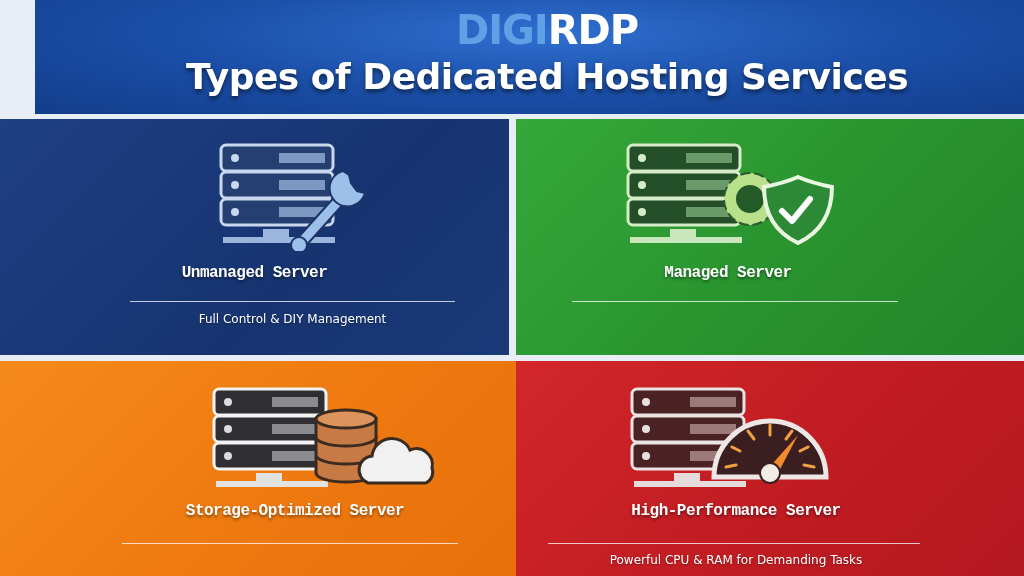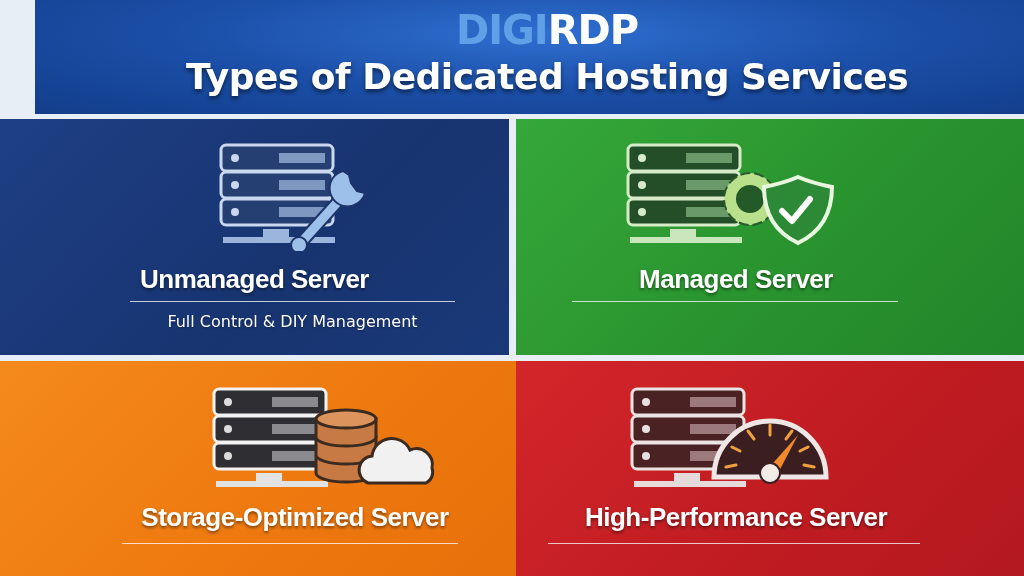--- a/index.html
+++ b/index.html
@@ -11,24 +11,24 @@
  font-size:40px;letter-spacing:-1px;line-height:44px;font-family:"DejaVu Sans",sans-serif}
 .logo .a{color:#5fa0e6}.logo .b{color:#ffffff}
 .title{position:absolute;top:56px;left:0;width:1024px;text-align:center;color:#fff;
  font-weight:bold;font-size:36px;text-shadow:0 3px 4px rgba(0,0,0,.5);font-family:"DejaVu Sans",sans-serif;letter-spacing:-.5px}
 .panel{position:absolute;overflow:hidden}
 .p1{left:0;top:119px;width:509px;height:236px;background:linear-gradient(135deg,#1f3f85,#173470 60%,#1a3978)}
 .p2{left:516px;top:119px;width:508px;height:236px;background:linear-gradient(135deg,#35a83a,#2a952f 50%,#22852a)}
 .p3{left:0;top:361px;width:545px;height:215px;background:linear-gradient(135deg,#f58a1c,#ee7a10 50%,#e86f0a)}
 .p4{left:516px;top:361px;width:600px;height:215px;background:linear-gradient(135deg,#d2262a,#c01c22 50%,#b0181e)}
 .icon{position:absolute}
-.ptitle{position:absolute;color:#fff;font-weight:bold;font-size:26px;text-align:center;
- text-shadow:0 2px 3px rgba(0,0,0,.45);font-family:Liberation Sans, sans-serif;letter-spacing:-.5px;white-space:nowrap}
+.ptitle{position:absolute;color:#fff;font-weight:bold;font-size:16px;text-align:center;
+ text-shadow:0 2px 3px rgba(0,0,0,.45);font-family:Liberation Mono, monospace;letter-spacing:-.5px;white-space:nowrap}
 .rule{position:absolute;height:1px;background:rgba(255,255,255,.75)}
-.psub{position:absolute;color:#fff;font-size:16px;text-align:center;white-space:nowrap;
+.psub{position:absolute;color:#fff;font-size:12px;text-align:center;white-space:nowrap;
  text-shadow:0 1px 2px rgba(0,0,0,.35);font-family:"DejaVu Sans",sans-serif}
 </style>
 </head>
 <body>
 
 <div class="header">
   <div class="logo">
     <span class="a">DIGI</span><span class="b">R</span><span class="b">DP</span>
   </div>
   <div class="title">Types of Dedicated Hosting Services</div>
@@ -81,21 +81,21 @@
         <rect x="64" y="39" width="46" height="10"></rect>
         <rect x="64" y="66" width="46" height="10"></rect>
       </g>
     <rect x="8" y="96" width="112" height="6" fill="#c9e6bd"></rect>
       <rect x="48" y="88" width="26" height="14" fill="#c9e6bd"></rect>
     <circle cx="128" cy="58" r="26" fill="#b9e08a" stroke="#2c5a2c" stroke-width="2" stroke-dasharray="10 4"></circle>
     <circle cx="128" cy="58" r="14" fill="#245a28"></circle>
     <path d="M172 46 q20 -4 34 -10 q14 6 34 10 q0 40 -34 56 q-34 -16 -34 -56z" transform="translate(-30,0)" fill="#2c8a36" stroke="#e9f6df" stroke-width="4"></path>
     <path d="M160 70 l10 10 l18 -22" fill="none" stroke="#fff" stroke-width="6" stroke-linecap="round" stroke-linejoin="round"></path>
   </svg>
-  <div class="ptitle" style="left:8px;width:424px;top:145px">Managed Server</div>
+  <div class="ptitle" style="left:0;width:424px;top:145px">Managed Server</div>
   <div class="rule" style="left:56px;width:326px;top:182px"></div>
 </div>
 
 <div class="panel p3">
   <svg class="icon" style="left:208px;top:24px" width="230" height="110" viewBox="0 0 230 110">
     <g fill="#2e2e33" stroke="#f3f3f3" stroke-width="3">
       <rect x="6" y="4" width="112" height="26" rx="5"></rect>
         <rect x="6" y="31" width="112" height="26" rx="5"></rect>
         <rect x="6" y="58" width="112" height="26" rx="5"></rect>
     </g>
@@ -150,13 +150,14 @@
       <line x1="144" y1="40" x2="144" y2="50"></line>
         <line x1="166" y1="46" x2="160" y2="54"></line>
         <line x1="182" y1="62" x2="174" y2="66"></line>
         <line x1="188" y1="82" x2="178" y2="80"></line>
     </g>
     <path d="M140 86 L172 50 L150 92 z" fill="#f08a2a"></path>
     <circle cx="144" cy="88" r="10" fill="#f2ebe6" stroke="#3a1e20" stroke-width="2"></circle>
   </svg>
   <div class="ptitle" style="left:0;width:440px;top:141px">High-Performance Server</div>
   <div class="rule" style="left:32px;width:372px;top:182px"></div>
+  <div class="psub" style="left:0;width:440px;top:192px">Powerful CPU &amp; RAM for Demanding Tasks</div>
 </div>
 
 </body></html>

